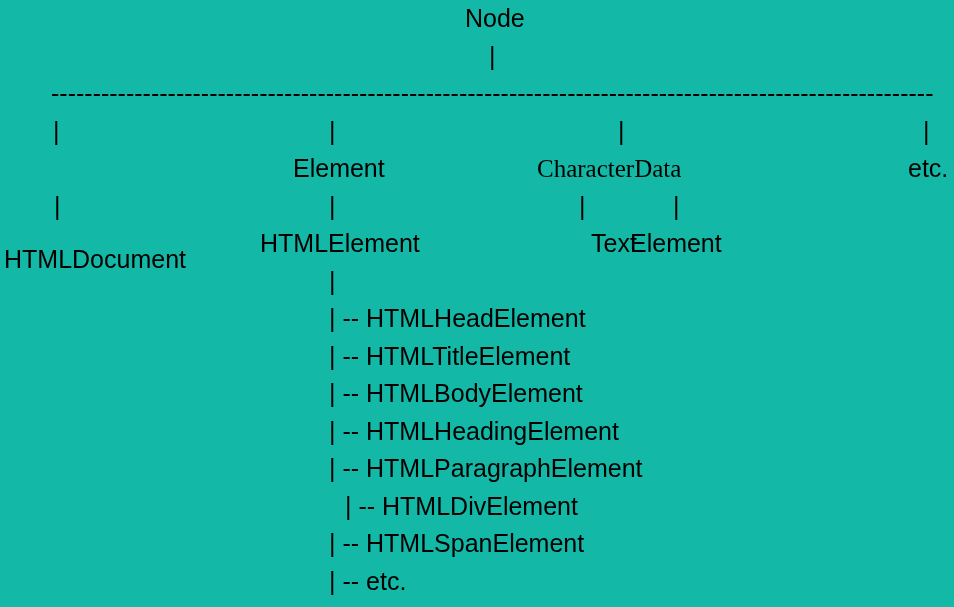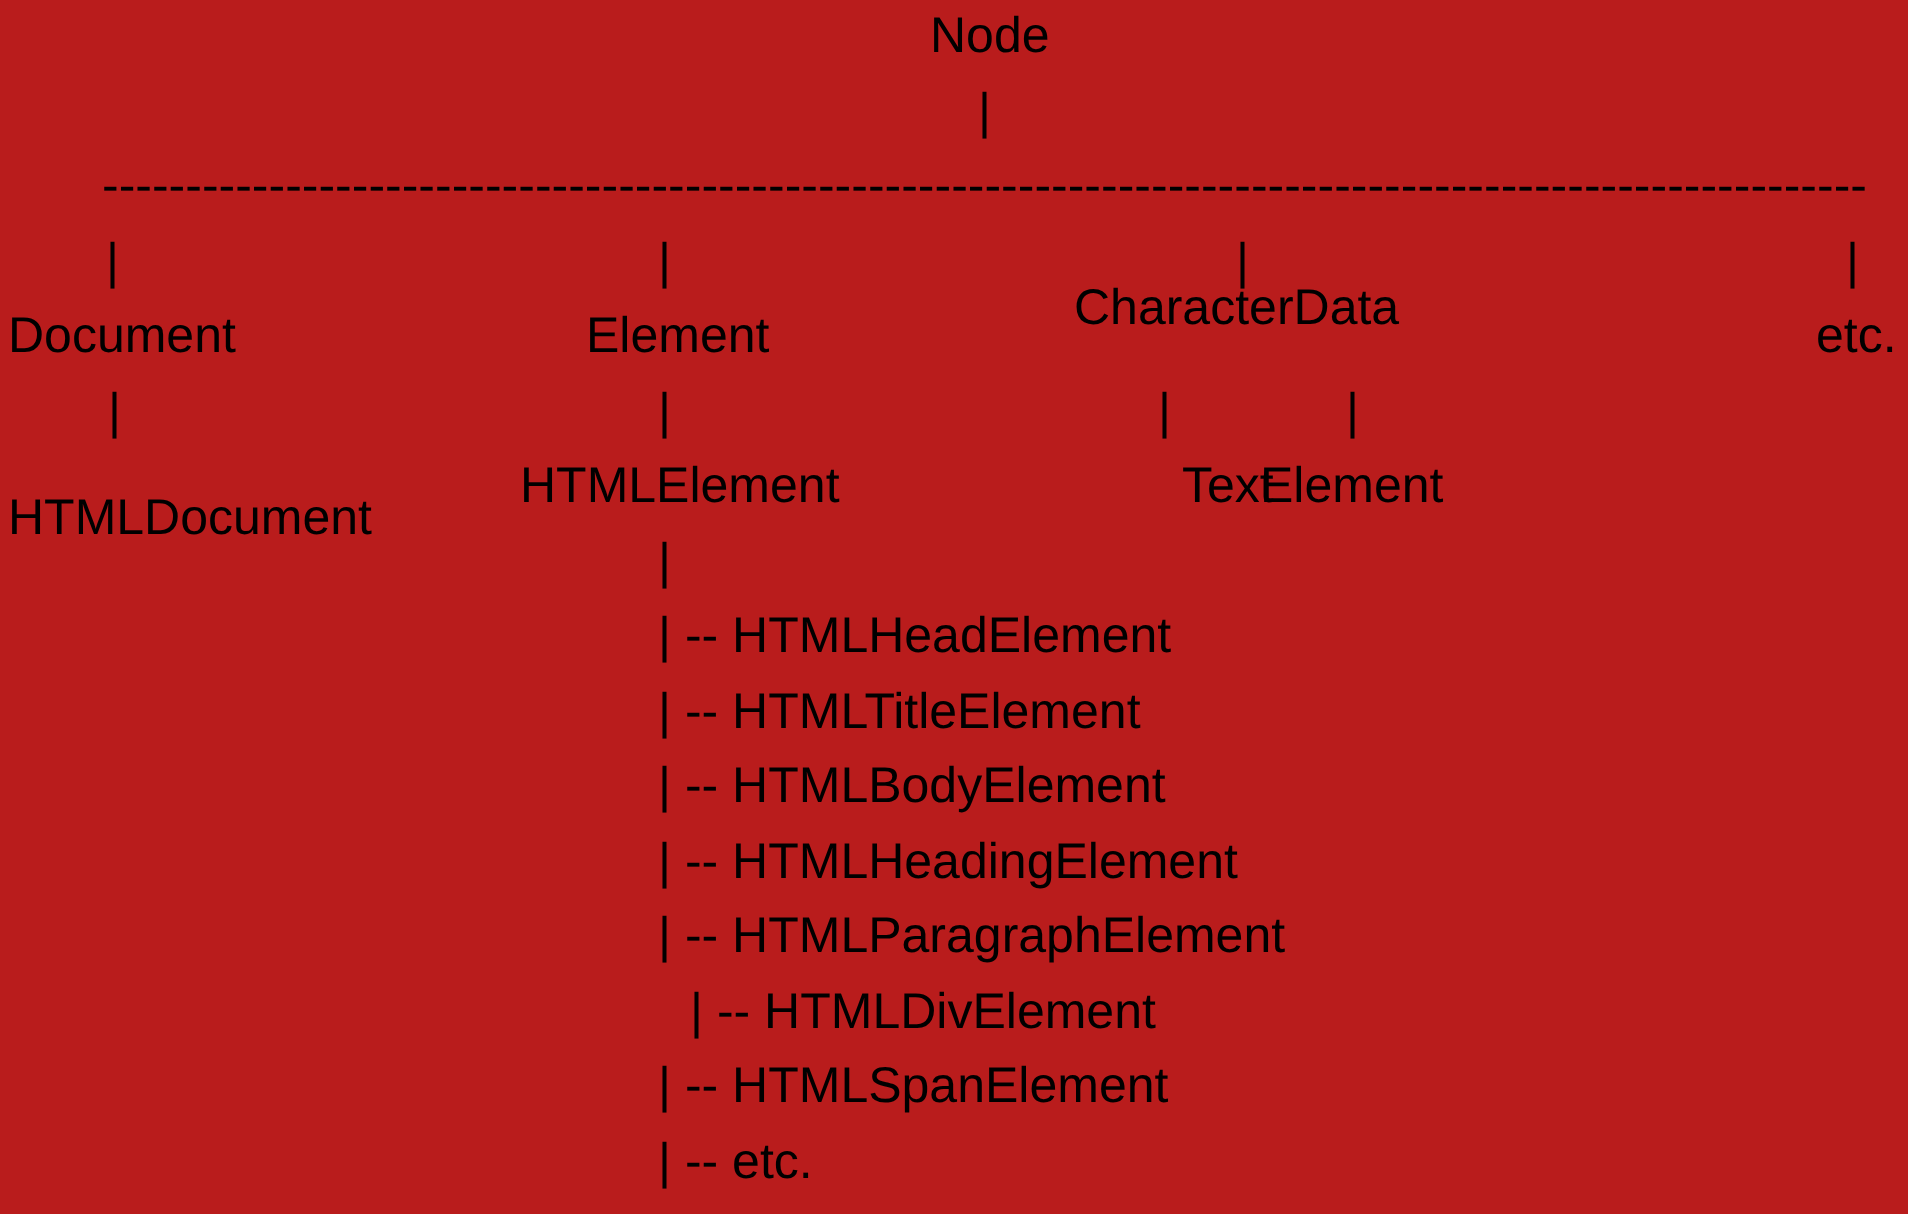--- a/index.html
+++ b/index.html
@@ -4,21 +4,21 @@
 <style>
   html, body {
     margin: 0;
     padding: 0;
     background: #ffffff;
   }
   .diagram {
     position: relative;
     width: 954px;
     height: 607px;
-    background: #b91c1c;
+    background: #14b8a6;
     color: #000000;
     font-family: "Liberation Sans", "DejaVu Sans", sans-serif;
     font-size: 25px;
     overflow: hidden;
   }
   .t {
     position: absolute;
     line-height: 37.5px;
     white-space: pre;
     letter-spacing: 0;
@@ -33,23 +33,22 @@
 
   <span class="t" style="left:489px; top:37.5px;">|</span>
 
   <span class="t" style="left:51px; top:75px;">----------------------------------------------------------------------------------------------------------</span>
 
   <span class="t" style="left:53px;  top:112.5px;">|</span>
   <span class="t" style="left:329px; top:112.5px;">|</span>
   <span class="t" style="left:618px; top:112.5px;">|</span>
   <span class="t" style="left:923px; top:112.5px;">|</span>
 
-  <span class="t" style="left:4px;   top:150px;">Document</span>
   <span class="t" style="left:293px; top:150px;">Element</span>
-  <span class="t" style="left:537px; top:136px;">CharacterData</span>
+  <span class="t" style="left:537px; top:150px;font-family:Liberation Serif, serif;">CharacterData</span>
   <span class="t" style="left:908px; top:150px;">etc.</span>
 
   <span class="t" style="left:54px;  top:187.5px;">|</span>
   <span class="t" style="left:329px; top:187.5px;">|</span>
   <span class="t" style="left:579px; top:187.5px;">|</span>
   <span class="t" style="left:673px; top:187.5px;">|</span>
 
   <span class="t" style="left:4px;   top:225px;margin-top:16px;">HTMLDocument</span>
   <span class="t" style="left:260px; top:225px;">HTMLElement</span>
   <span class="t" style="left:551px; top:225px;margin-left:40px;">Text</span>

